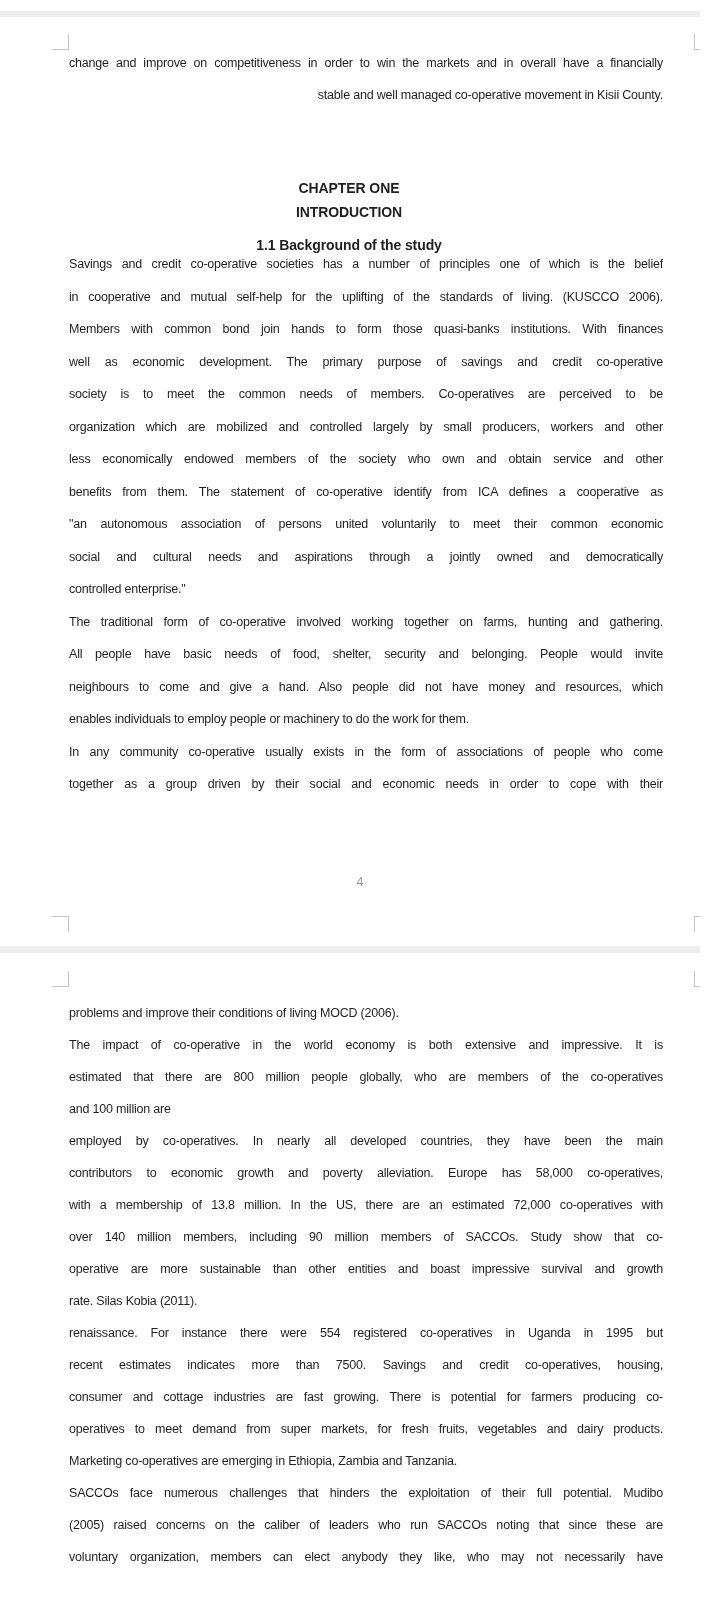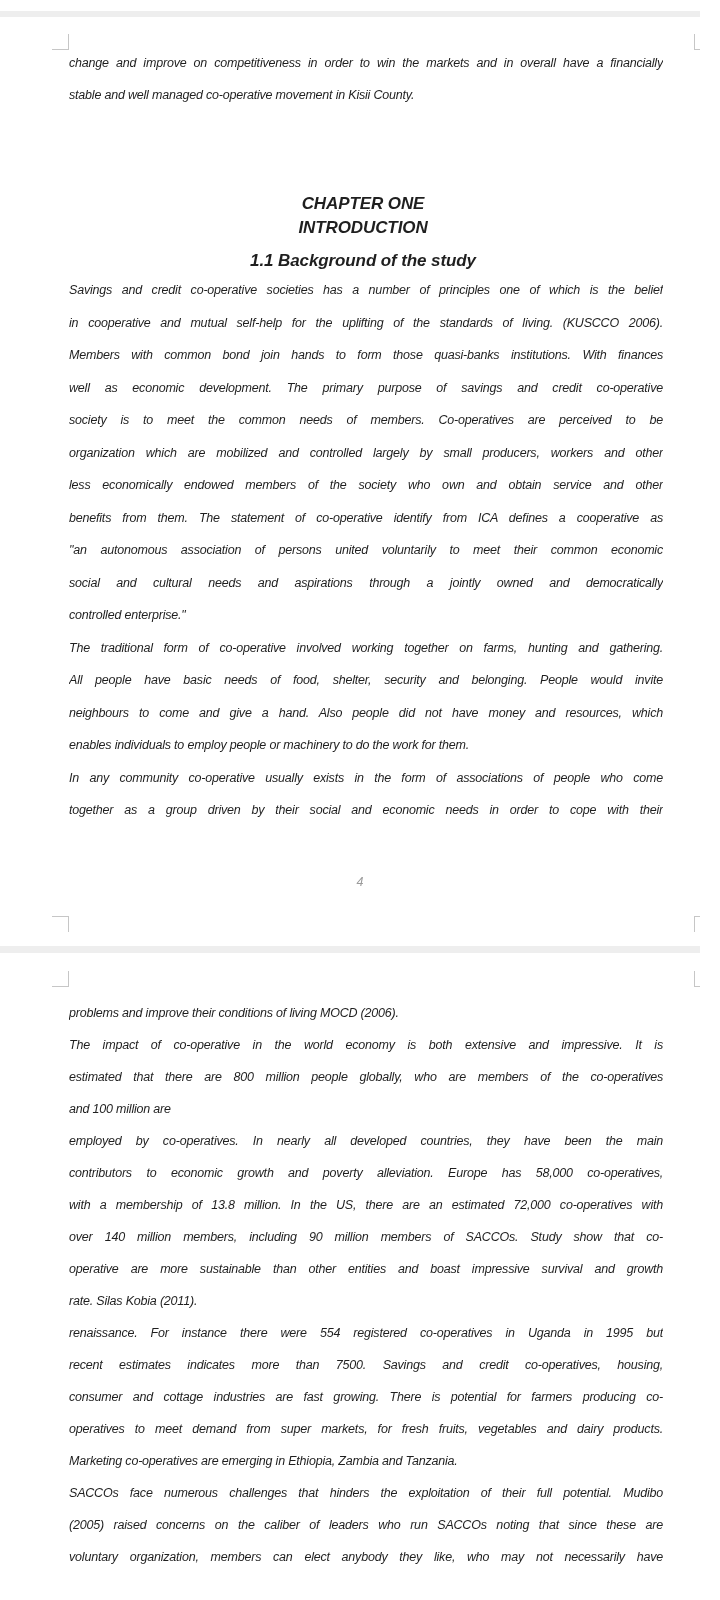--- a/index.html
+++ b/index.html
@@ -5,21 +5,20 @@
   * { margin: 0; padding: 0; box-sizing: border-box; }
   html, body { width: 720px; background: #ffffff; }
   body { font-family: "Liberation Sans", "DejaVu Sans", sans-serif; }
 
   .screen {
     position: relative;
     width: 700px;
     height: 1600px;
     overflow: hidden;
     background: #ffffff;
-    font-style: italic;
   }
 
   
   .page-gap {
     position: absolute;
     left: 0;
     width: 720px;
     background: var(--gap, #eeeeee);
   }
   .gap-top { top: 11px; height: 6px; }
@@ -46,49 +45,48 @@
   
   .textblock {
     position: absolute;
     left: 69px;
     width: 594px;
     color: var(--text, #1f1f1f);
     font-size: 12.5px;
     letter-spacing: -0.2px;
   }
   .tb-opening  { top: 47px; }
-  .tb-p4-body  { top: 274px; }
+  .tb-p4-body  { top: 248px; }
   .tb-p5-body  { top: 997px; }
 
-  .tb-opening .ln { height: 32px; line-height: 32px; }
+  .tb-opening .ln { height: 32px; line-height: 32px; text-align: right; }
   .tb-p4-body .ln { height: 32.5px; line-height: 32.5px; }
   .tb-p5-body .ln { height: 32px; line-height: 32px; }
 
   .ln {
     width: 594px;
     overflow: hidden;
     white-space: nowrap;
     text-align: left;
   }
   .ln.just {
     white-space: normal;
     text-align: justify;
     text-align-last: justify;
     text-justify: inter-word;
   }
 
   .heading {
     position: absolute;
-    left: 66px;
+    left: 52px;
     width: 594px;
     color: var(--text, #1f1f1f);
-    font-size: 17px;
+    font-size: 14px;
     font-weight: bold;
     letter-spacing: -0.1px;
-    margin-top: 16px;
   }
   .h-chapter { top: 176px; height: 24px; line-height: 24px; text-align: center; }
   .h-intro   { top: 200px; height: 24px; line-height: 24px; text-align: center; }
   .h-section { top: 229px; height: 32px; line-height: 32px; text-align: center; }
 
   .page-number {
     position: absolute;
     left: 0;
     top: 866px;
     width: 720px;

